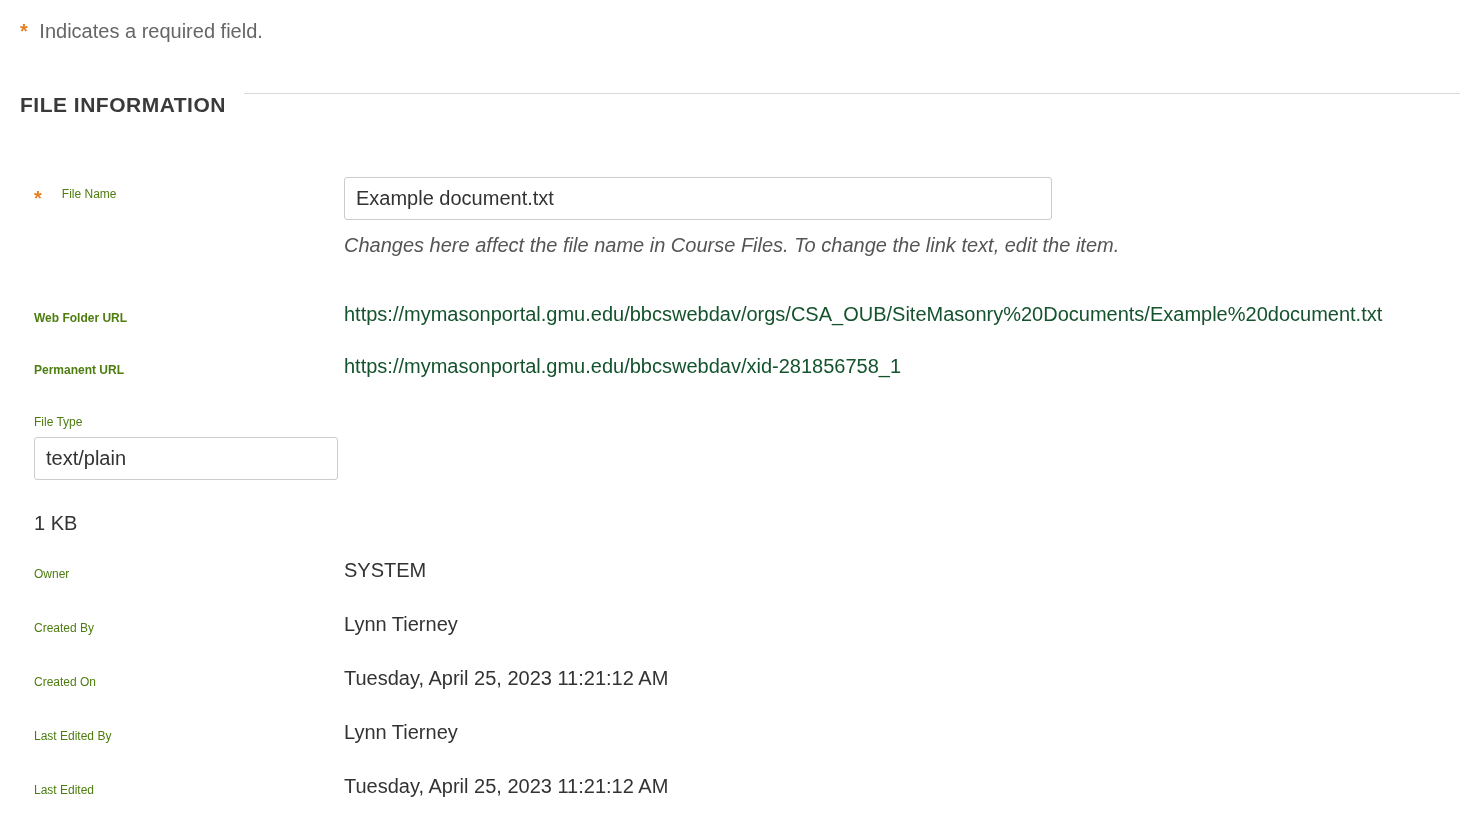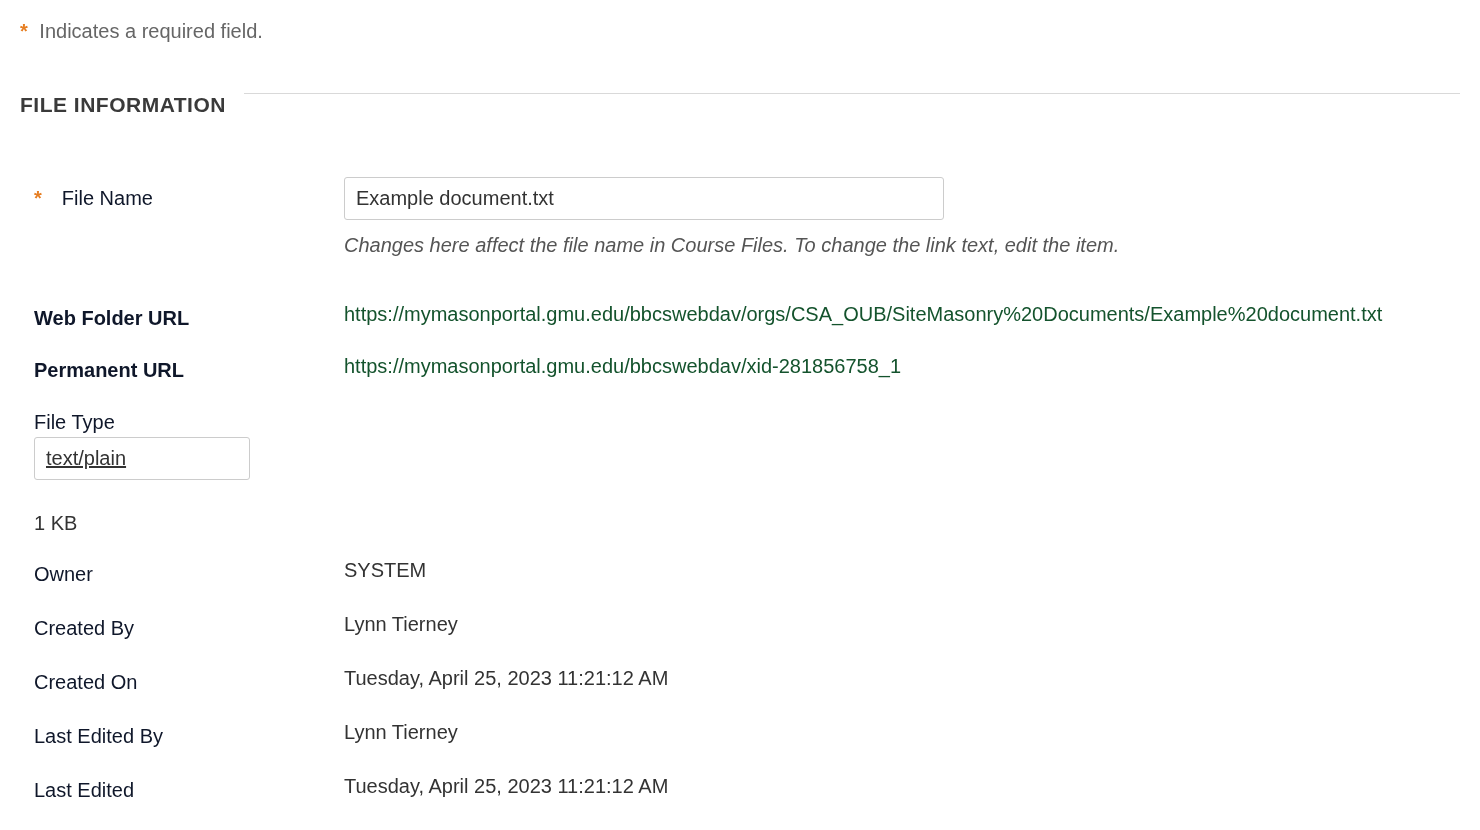--- a/index.html
+++ b/index.html
@@ -49,39 +49,39 @@
     .field-label-col {
       width: 310px;
       flex-shrink: 0;
       display: flex;
       align-items: center;
       min-height: 30px;
       gap: 14px;
     }
     .field-label-col.no-asterisk { padding-left: 0; }
     .field-label {
-      color: #0f172a;
-      font-size: 20px;
+      color: #4d7c0f;
+      font-size: 12px;
     }
     .field-label.bold { font-weight: 700; }
     .field-value-col {
       flex: 1;
       min-width: 0;
     }
     .text-input {
-      width: 600px;
+      width: 708px;
       max-width: 100%;
       font-size: 20px;
       padding: 9px 11px;
       border: 1px solid #ccc;
       border-radius: 3px;
       color: #333;
       font-family: inherit;
     }
-    .text-input.small { width: 216px; text-decoration: underline; }
+    .text-input.small { width: 304px; }
     .helper-text {
       margin-top: 14px;
       font-style: italic;
       color: #555;
       font-size: 20px;
     }
     .link-text {
       color: #14532d;
       text-decoration: none;
       font-size: 20px;

